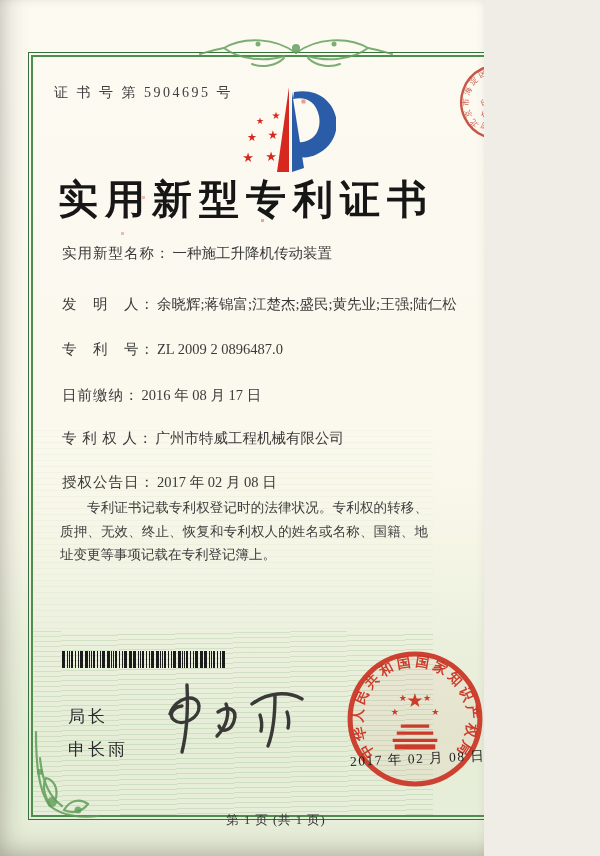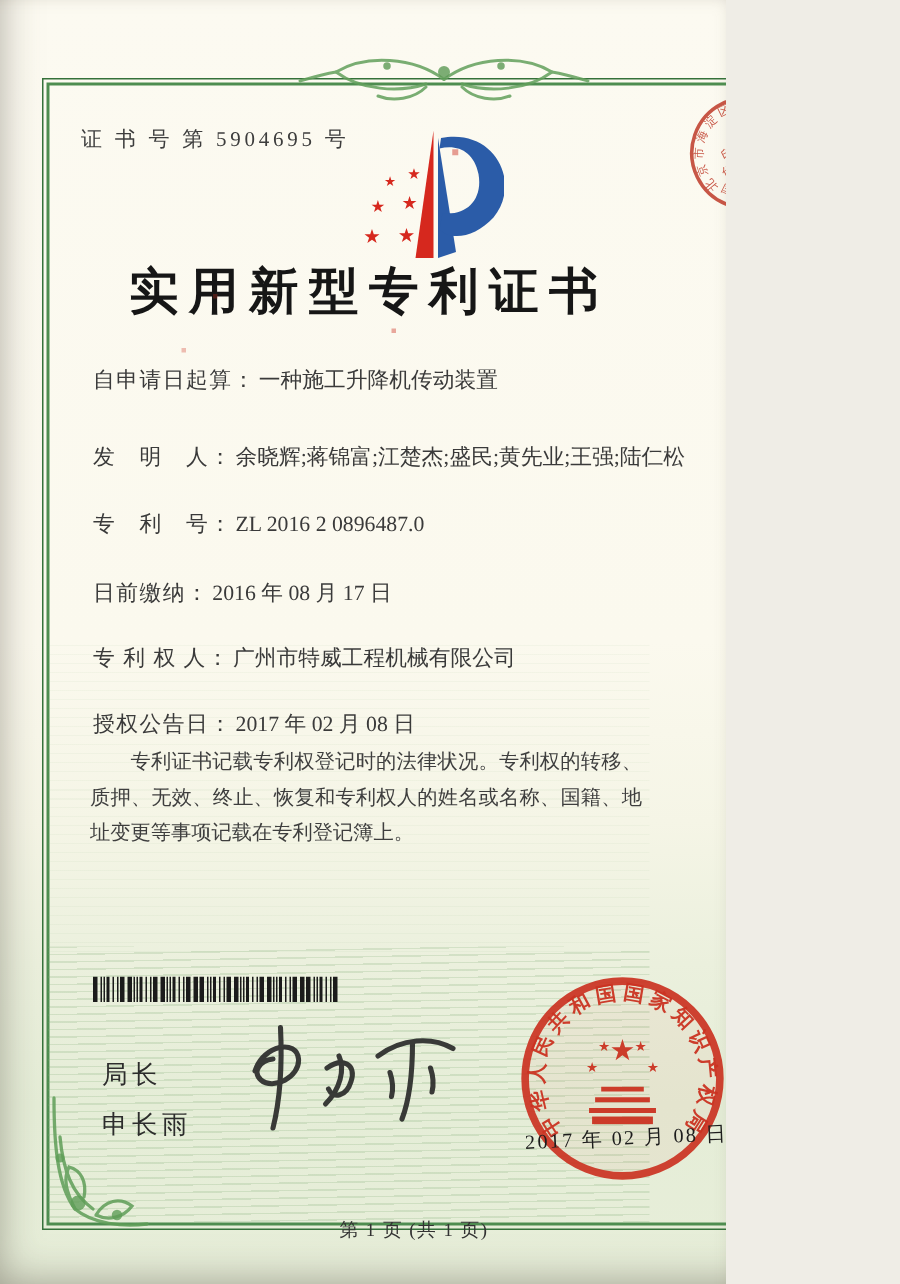--- a/index.html
+++ b/index.html
@@ -10,21 +10,21 @@
     box-shadow:inset 16px -18px 28px -18px rgba(95,88,76,.55), inset -5px 6px 12px -10px rgba(120,112,98,.35);
   }
   .frame-outer{position:absolute;left:28px;top:52px;width:524px;height:766px;border:1px solid #35713a;}
   .frame-inner{position:absolute;inset:2px;border:2px solid #4e8d50;}
   .waves{position:absolute;left:32px;right:51px;top:631px;height:184px;pointer-events:none;
     background:repeating-linear-gradient(179deg,rgba(122,168,112,.22) 0 1px,rgba(122,168,112,0) 1px 5px);}
   .waves-soft{position:absolute;left:32px;right:51px;top:430px;height:205px;pointer-events:none;
     background:repeating-linear-gradient(180deg,rgba(140,180,130,.07) 0 1px,rgba(140,180,130,0) 1px 6px);}
   .cert-no{position:absolute;left:54px;top:84px;font-size:14px;letter-spacing:2.5px;color:#3d3d3d;}
   .logo{position:absolute;left:236px;top:84px;width:100px;height:92px;}
-  .title{position:absolute;left:18px;right:10px;top:172px;text-align:center;font-size:33px;font-weight:bold;letter-spacing:7px;color:#161616;}
+  .title{position:absolute;left:18px;right:10px;top:172px;text-align:center;font-size:40px;font-weight:bold;letter-spacing:7px;color:#161616;}
   .tax-stamp{position:absolute;left:452px;top:56px;width:92px;height:92px;opacity:.88;}
   .field-row{position:absolute;left:62px;right:58px;font-size:14.5px;color:#3a3a3a;white-space:nowrap;}
   .flabel{letter-spacing:1px;}
   .fvalue{margin-left:2px;}
   .body-text{position:absolute;left:60px;right:56px;top:496px;}
   .body-text p{margin:0;text-indent:2em;text-align:justify;font-size:13.5px;line-height:23.5px;color:#3e3e3e;}
   .barcode{position:absolute;left:62px;top:651px;width:166px;height:17px;}
   .director{position:absolute;left:68px;top:700px;font-size:17px;line-height:33px;color:#2c2c2c;letter-spacing:3px;}
   .signature{position:absolute;left:156px;top:680px;width:160px;height:80px;}
   .seal{position:absolute;left:344px;top:648px;width:142px;height:142px;}
@@ -94,27 +94,27 @@
       </text>
       <text font-size="8" letter-spacing="2">
         <textPath href="#taxBottom" startOffset="50%" text-anchor="middle">国家知识产权局</textPath>
       </text>
       <text x="50" y="47" font-size="8.5" text-anchor="middle" letter-spacing="1">印 花 税</text>
       <text x="50" y="58" font-size="8" text-anchor="middle" letter-spacing="1">代扣专用章</text>
     </g>
   </svg>
 
   <div class="field-row" style="top:244px">
-    <span class="flabel">自申请日起算：</span><span class="fvalue">一种施工升降机传动装置</span>
+    <span class="flabel">实用新型名称：</span><span class="fvalue">一种施工升降机传动装置</span>
   </div>
   <div class="field-row" style="top:295px">
     <span class="flabel">发　明　人：</span><span class="fvalue">余晓辉;蒋锦富;江楚杰;盛民;黄先业;王强;陆仁松</span>
   </div>
   <div class="field-row" style="top:340px">
-    <span class="flabel">专　利　号：</span><span class="fvalue">ZL 2016 2 0896487.0</span>
+    <span class="flabel">专　利　号：</span><span class="fvalue">ZL 2009 2 0896487.0</span>
   </div>
   <div class="field-row" style="top:386px">
     <span class="flabel">日前缴纳：</span><span class="fvalue">2016 年 08 月 17 日</span>
   </div>
   <div class="field-row" style="top:429px">
     <span class="flabel">专 利 权 人：</span><span class="fvalue">广州市特威工程机械有限公司</span>
   </div>
   <div class="field-row" style="top:473px">
     <span class="flabel">授权公告日：</span><span class="fvalue">2017 年 02 月 08 日</span>
   </div>

